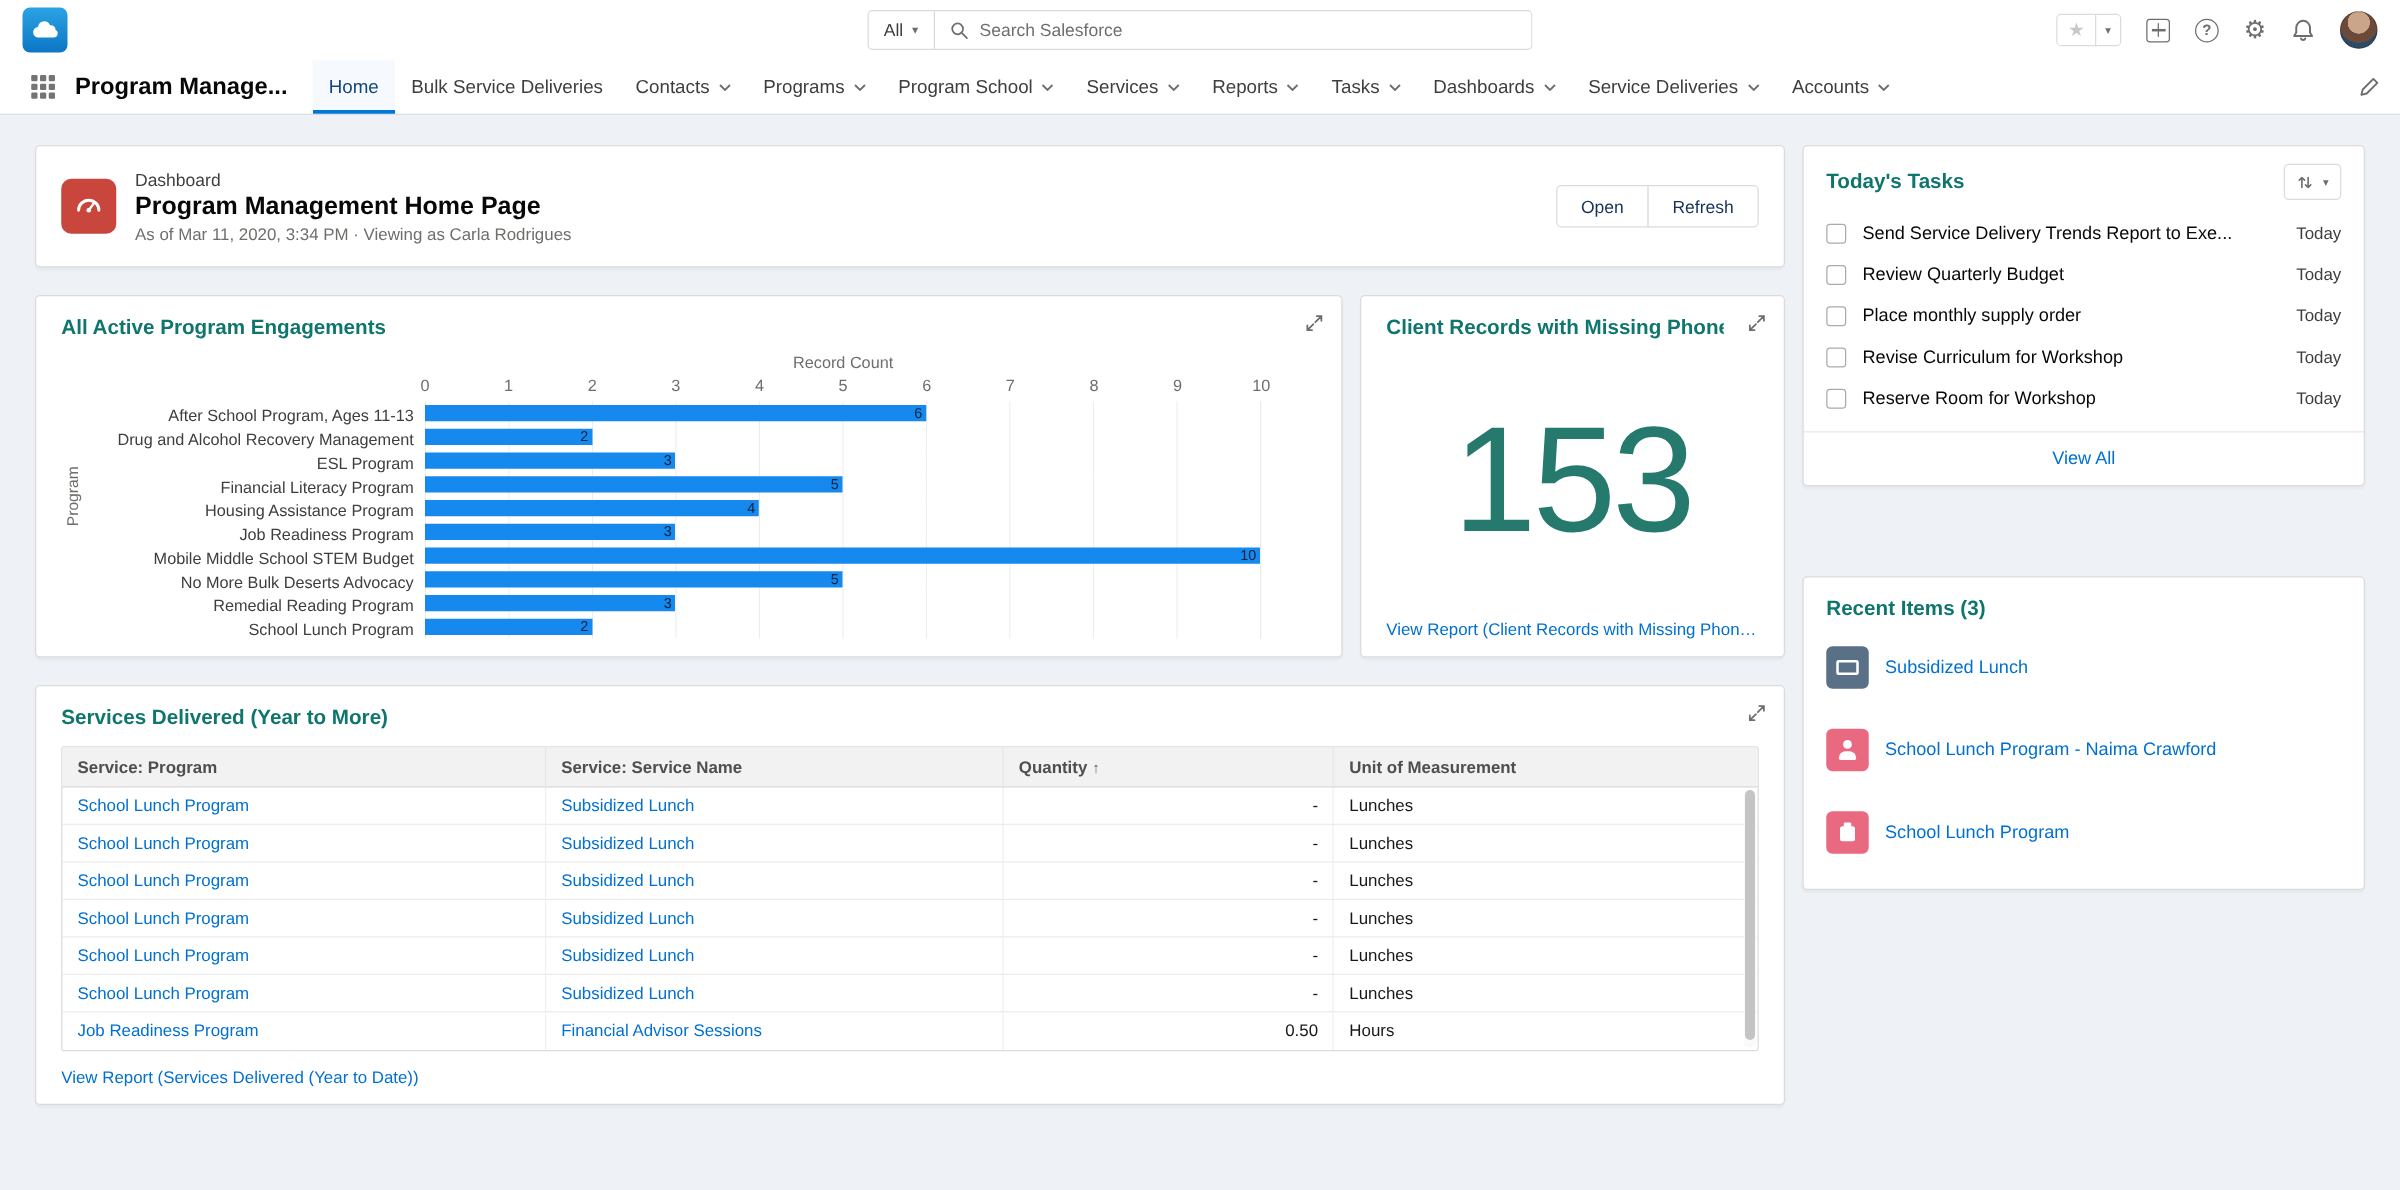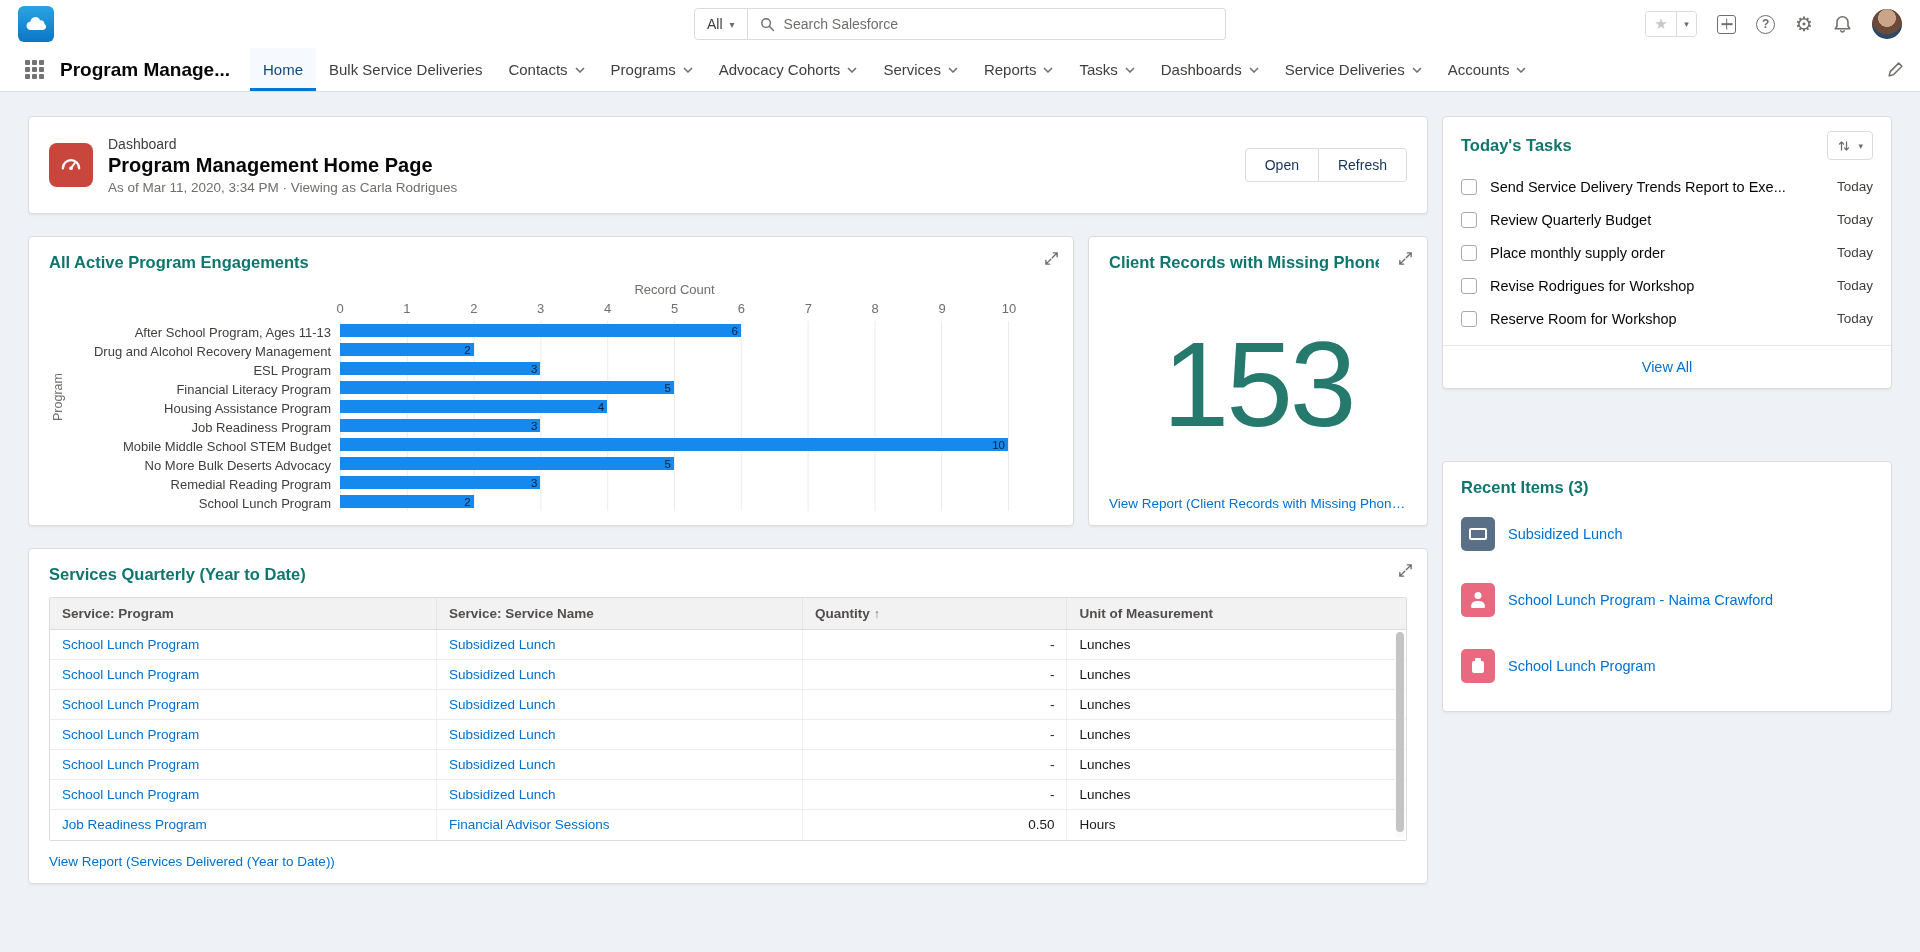--- a/index.html
+++ b/index.html
@@ -216,21 +216,21 @@
       </a>
       <a class="tab">
         <span>Programs</span>
         <span>
           <svg width="10" height="6" viewBox="0 0 10 6">
             <path d="M1 1l4 4 4-4" fill="none" stroke="#706e6b" stroke-width="1.5"></path>
           </svg>
         </span>
       </a>
       <a class="tab">
-        <span>Advocacy Cohorts</span>
+        <span>Program School</span>
         <span>
           <svg width="10" height="6" viewBox="0 0 10 6">
             <path d="M1 1l4 4 4-4" fill="none" stroke="#706e6b" stroke-width="1.5"></path>
           </svg>
         </span>
       </a>
       <a class="tab">
         <span>Services</span>
         <span>
           <svg width="10" height="6" viewBox="0 0 10 6">
@@ -429,21 +429,21 @@
           <svg width="15" height="15" viewBox="0 0 16 16">
               <path d="M10 2h4v4M14 2L8.8 7.2M6 14H2v-4M2 14l5.2-5.2" fill="none" stroke="#706e6b" stroke-width="1.5" stroke-linecap="round"></path>
             </svg>
         </button>
         <div class="metric-value">153</div>
         <a class="view-report" href="#">View Report (Client Records with Missing Phone Nu...</a>
       </section>
     </div>
 
     <section class="card table-card">
-      <h2 class="card-title">Services Quarterly (Year to Date)</h2>
+      <h2 class="card-title">Services Delivered (Year to More)</h2>
       <button class="expand-btn">
         <svg width="15" height="15" viewBox="0 0 16 16">
             <path d="M10 2h4v4M14 2L8.8 7.2M6 14H2v-4M2 14l5.2-5.2" fill="none" stroke="#706e6b" stroke-width="1.5" stroke-linecap="round"></path>
           </svg>
       </button>
 
       <div class="table-wrap">
         <table class="services">
           <colgroup>
               <col class="c1">
@@ -543,21 +543,21 @@
             <span class="task-title">Review Quarterly Budget</span>
             <span class="task-due">Today</span>
           </div>
           <div class="task-row">
             <span class="checkbox"></span>
             <span class="task-title">Place monthly supply order</span>
             <span class="task-due">Today</span>
           </div>
           <div class="task-row">
             <span class="checkbox"></span>
-            <span class="task-title">Revise Rodrigues for Workshop</span>
+            <span class="task-title">Revise Curriculum for Workshop</span>
             <span class="task-due">Today</span>
           </div>
           <div class="task-row">
             <span class="checkbox"></span>
             <span class="task-title">Reserve Room for Workshop</span>
             <span class="task-due">Today</span>
           </div>
         </div>
 
       <a class="view-all" href="#">View All</a>

